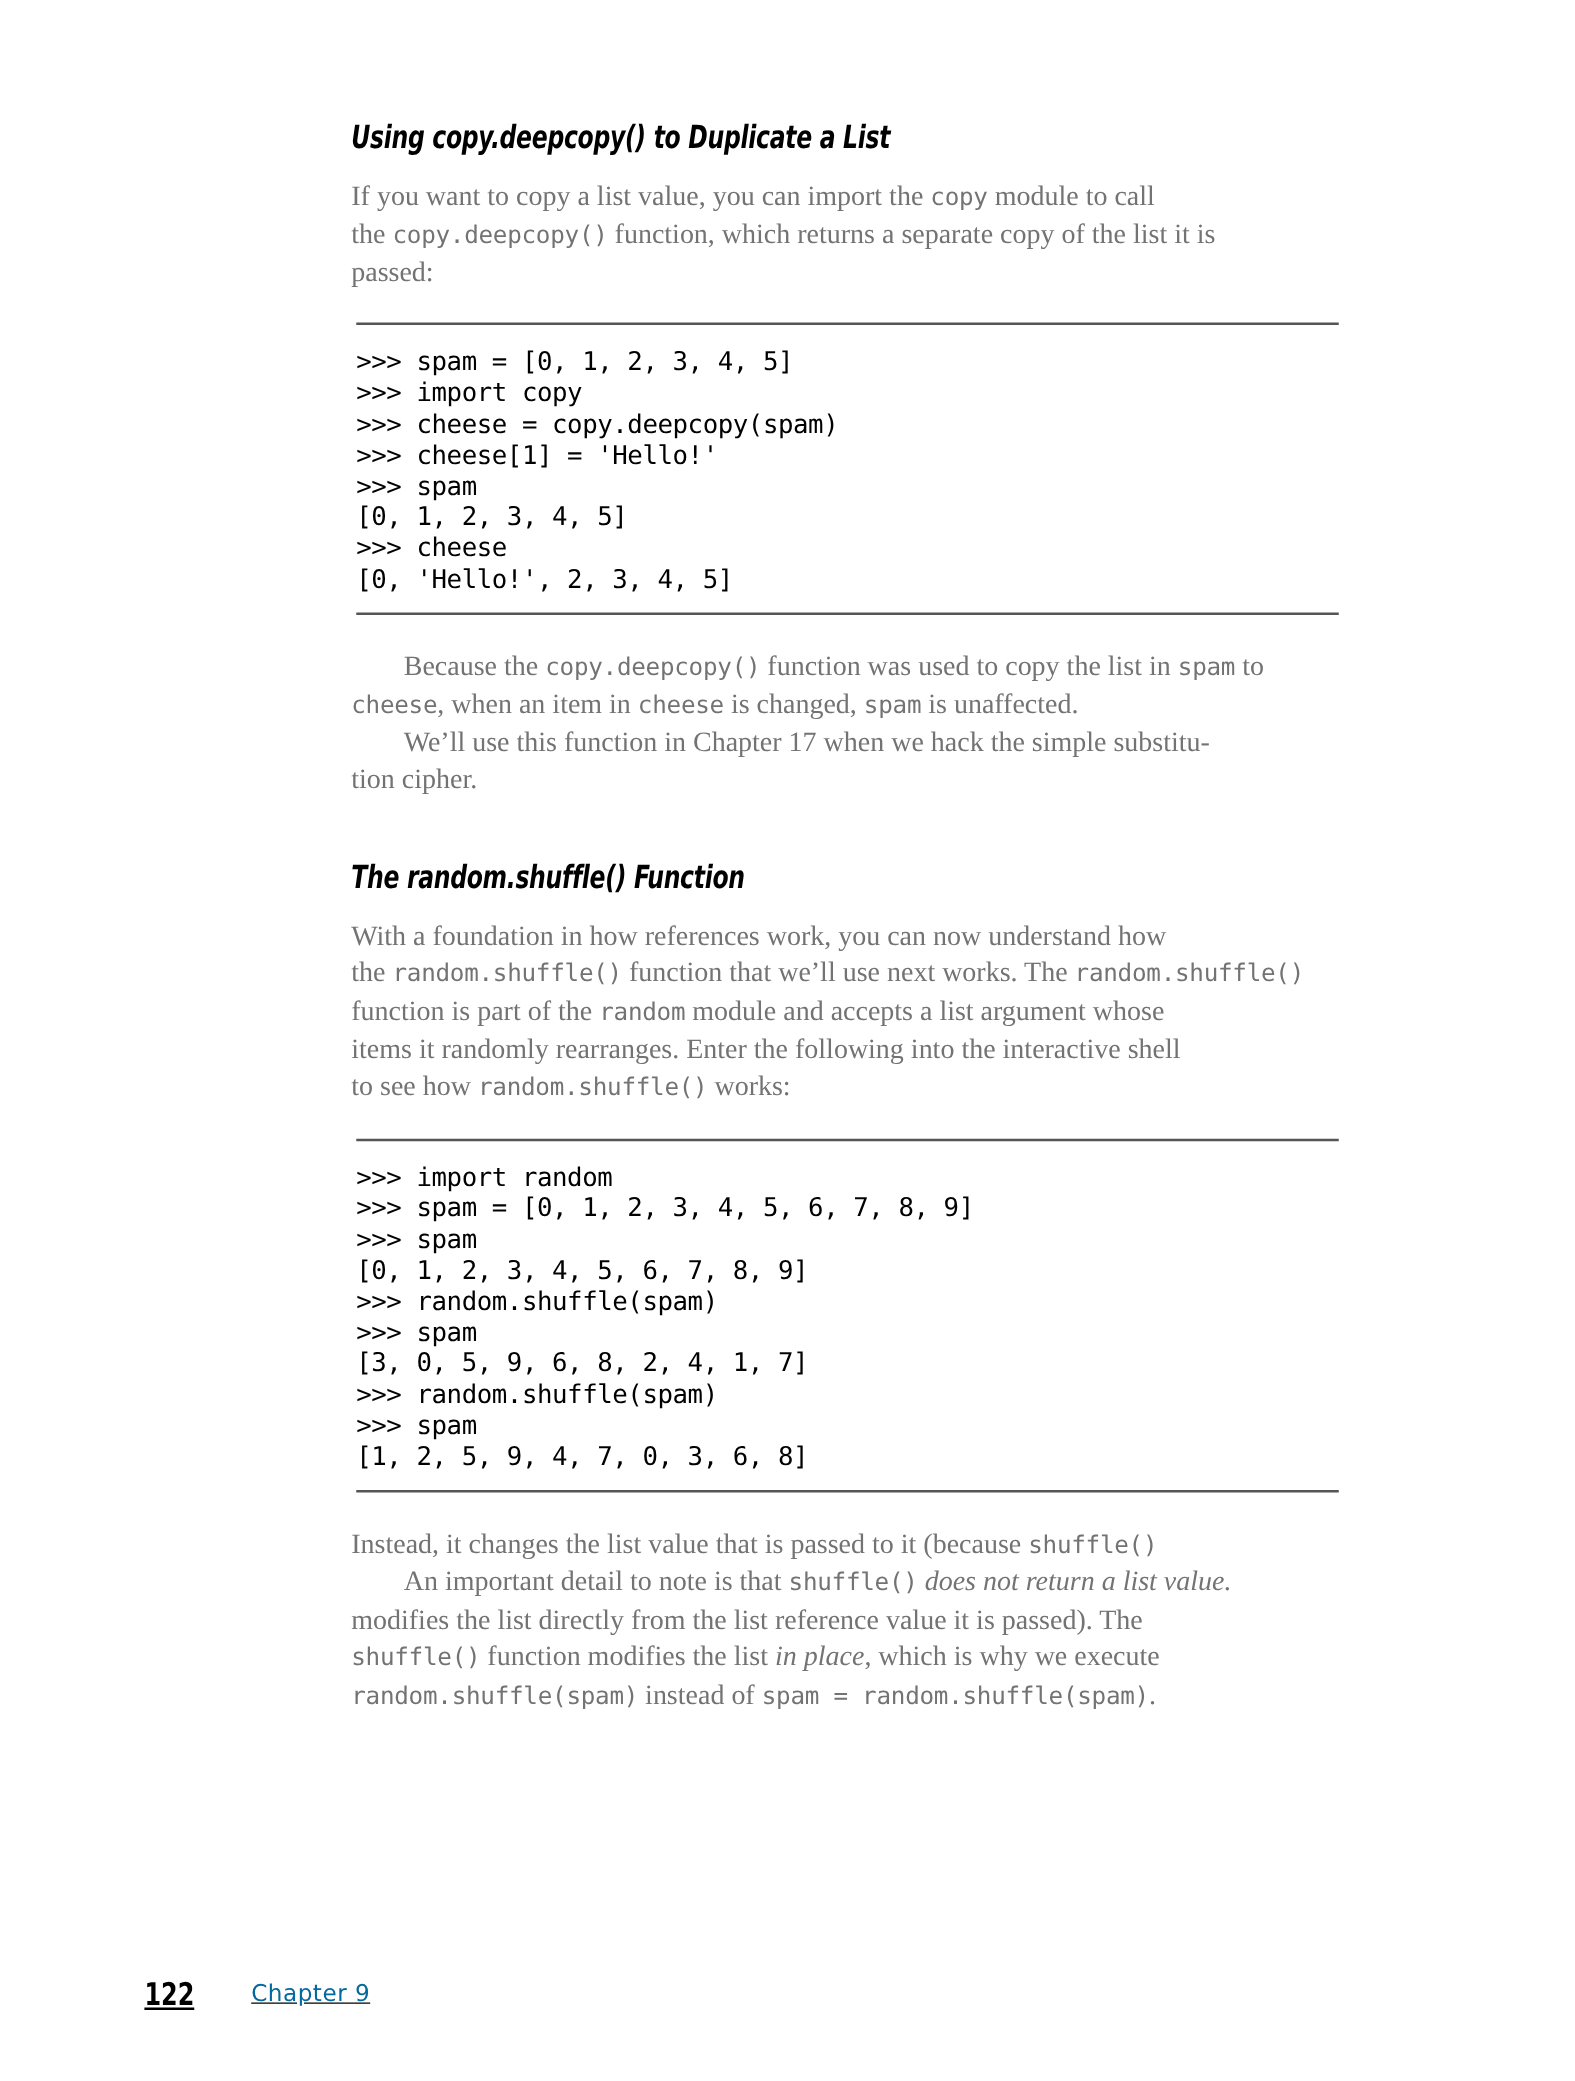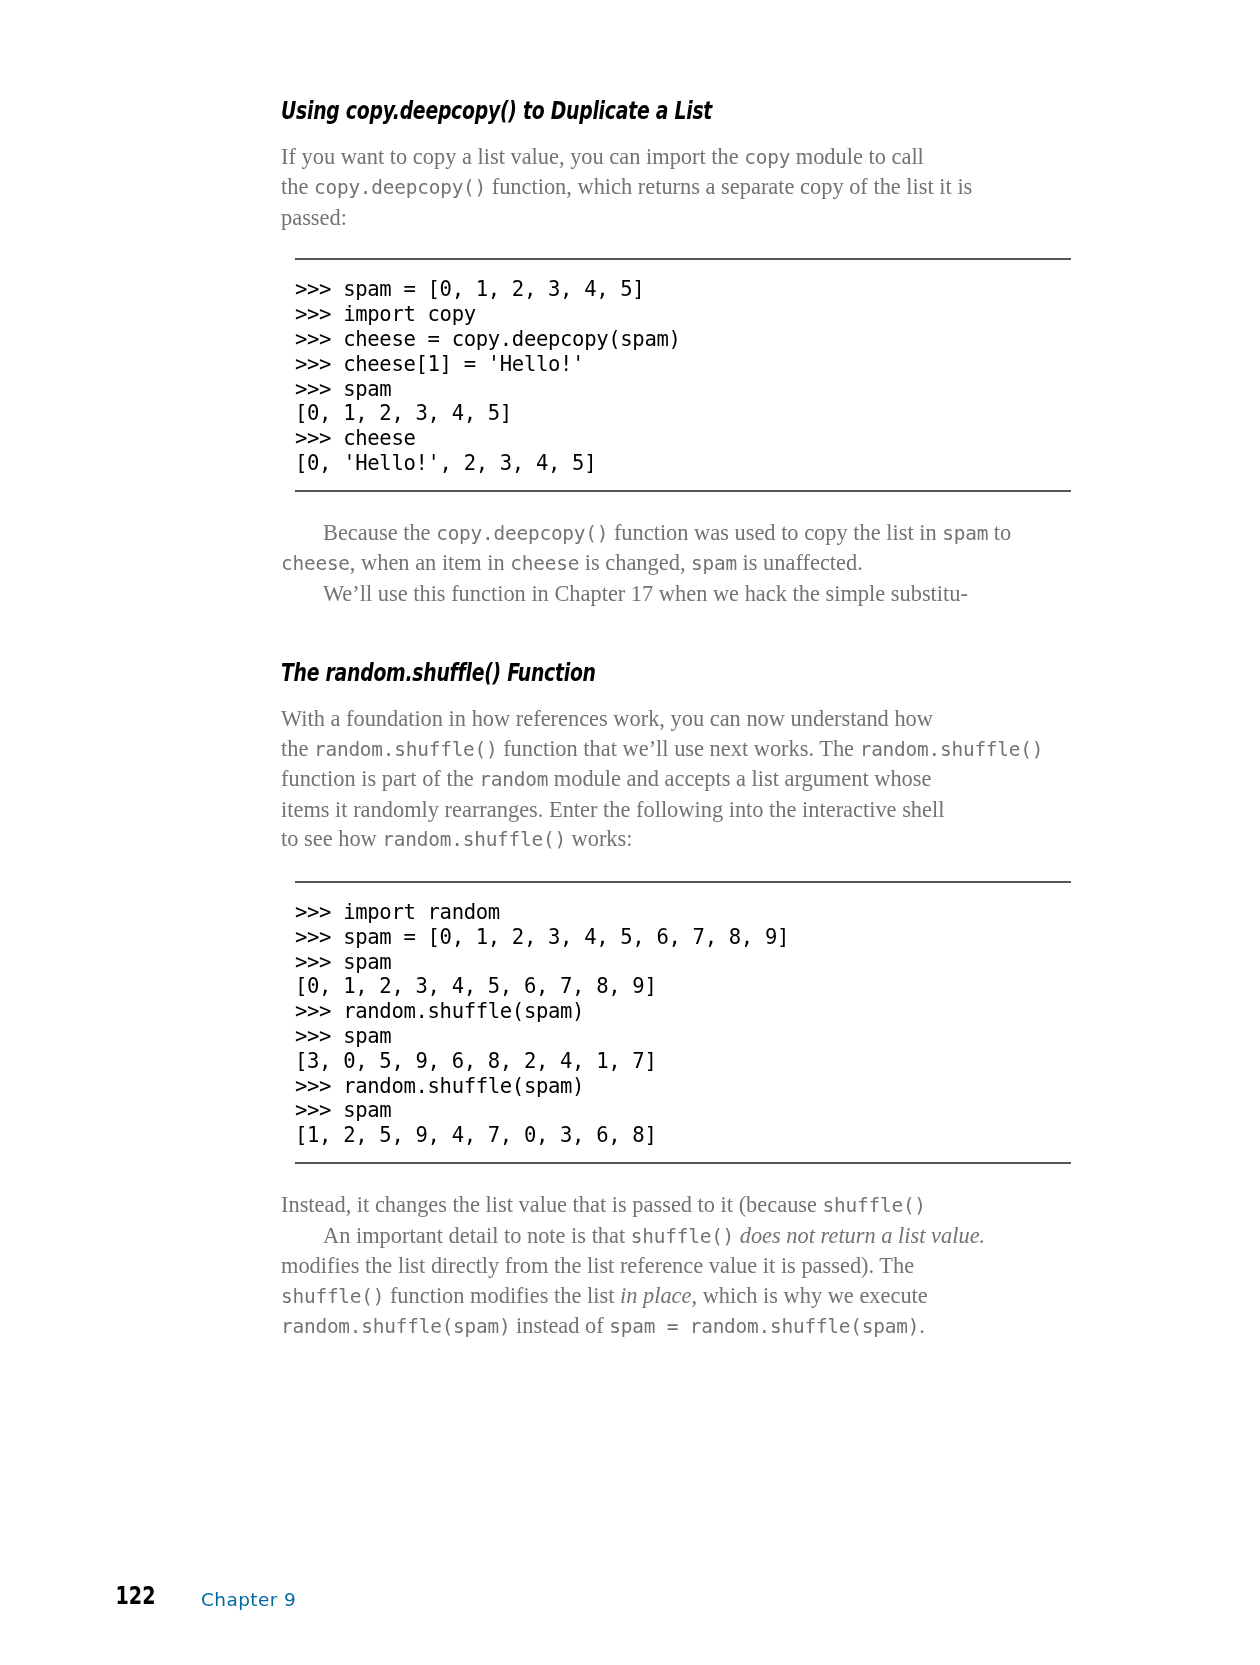--- a/index.html
+++ b/index.html
@@ -60,21 +60,21 @@
     font-family: "DejaVu Sans Mono", "Liberation Mono", monospace;
     font-size: 19.4px;
     letter-spacing: -0.2px;
   }
   .it {
     font-style: italic;
   }
 
   
   .codeblock {
-    margin: 26px 0 0 14px;
+    margin: 26px 0 0 4px;
     border-top: 2.5px solid #555555;
     border-bottom: 2.5px solid #555555;
     padding: 17px 0 14px 0;
   }
   .codeblock .line {
     font-family: "DejaVu Sans Mono", "Liberation Mono", monospace;
     font-size: 20.6px;
     line-height: 24.8px;
     color: #000000;
     white-space: pre;
@@ -83,21 +83,22 @@
   .after-code {
     margin-top: 26px;
   }
 
   
   .footer {
     position: absolute;
     left: 112px;
     top: 1581px;
     display: flex;
-    align-items: flex-end;
+    align-items: center;
+    text-decoration: underline;
   }
   .folio {
     font-family: "DejaVu Sans Condensed", "Liberation Sans Narrow", "Liberation Sans", sans-serif;
     font-weight: bold;
     font-size: 25px;
     color: #000000;
     transform: scaleX(0.85);
     transform-origin: left baseline;
     letter-spacing: 0px;
   }
@@ -132,20 +133,21 @@
       <div class="line">&gt;&gt;&gt; spam</div>
       <div class="line">[0, 1, 2, 3, 4, 5]</div>
       <div class="line">&gt;&gt;&gt; cheese</div>
       <div class="line">[0, 'Hello!', 2, 3, 4, 5]</div>
     </div>
 
     <p class="para after-code">
       <span class="ln indent">Because the <code class="mono">copy.deepcopy()</code> function was used to copy the list in <code class="mono">spam</code> to</span>
       <span class="ln"><code class="mono">cheese</code>, when an item in <code class="mono">cheese</code> is changed, <code class="mono">spam</code> is unaffected.</span>
       <span class="ln indent">We’ll use this function in Chapter 17 when we hack the simple substitu-</span>
+      <span class="ln">tion cipher.</span>
     </p>
 
     <h2 class="h2 second">The random.shuffle() Function</h2>
 
     <p class="para">
       <span class="ln">With a foundation in how references work, you can now understand how</span>
       <span class="ln">the <code class="mono">random.shuffle()</code> function that we’ll use next works. The <code class="mono">random.shuffle()</code></span>
       <span class="ln">function is part of the <code class="mono">random</code> module and accepts a list argument whose</span>
       <span class="ln">items it randomly rearranges. Enter the following into the interactive shell</span>
       <span class="ln">to see how <code class="mono">random.shuffle()</code> works:</span>

